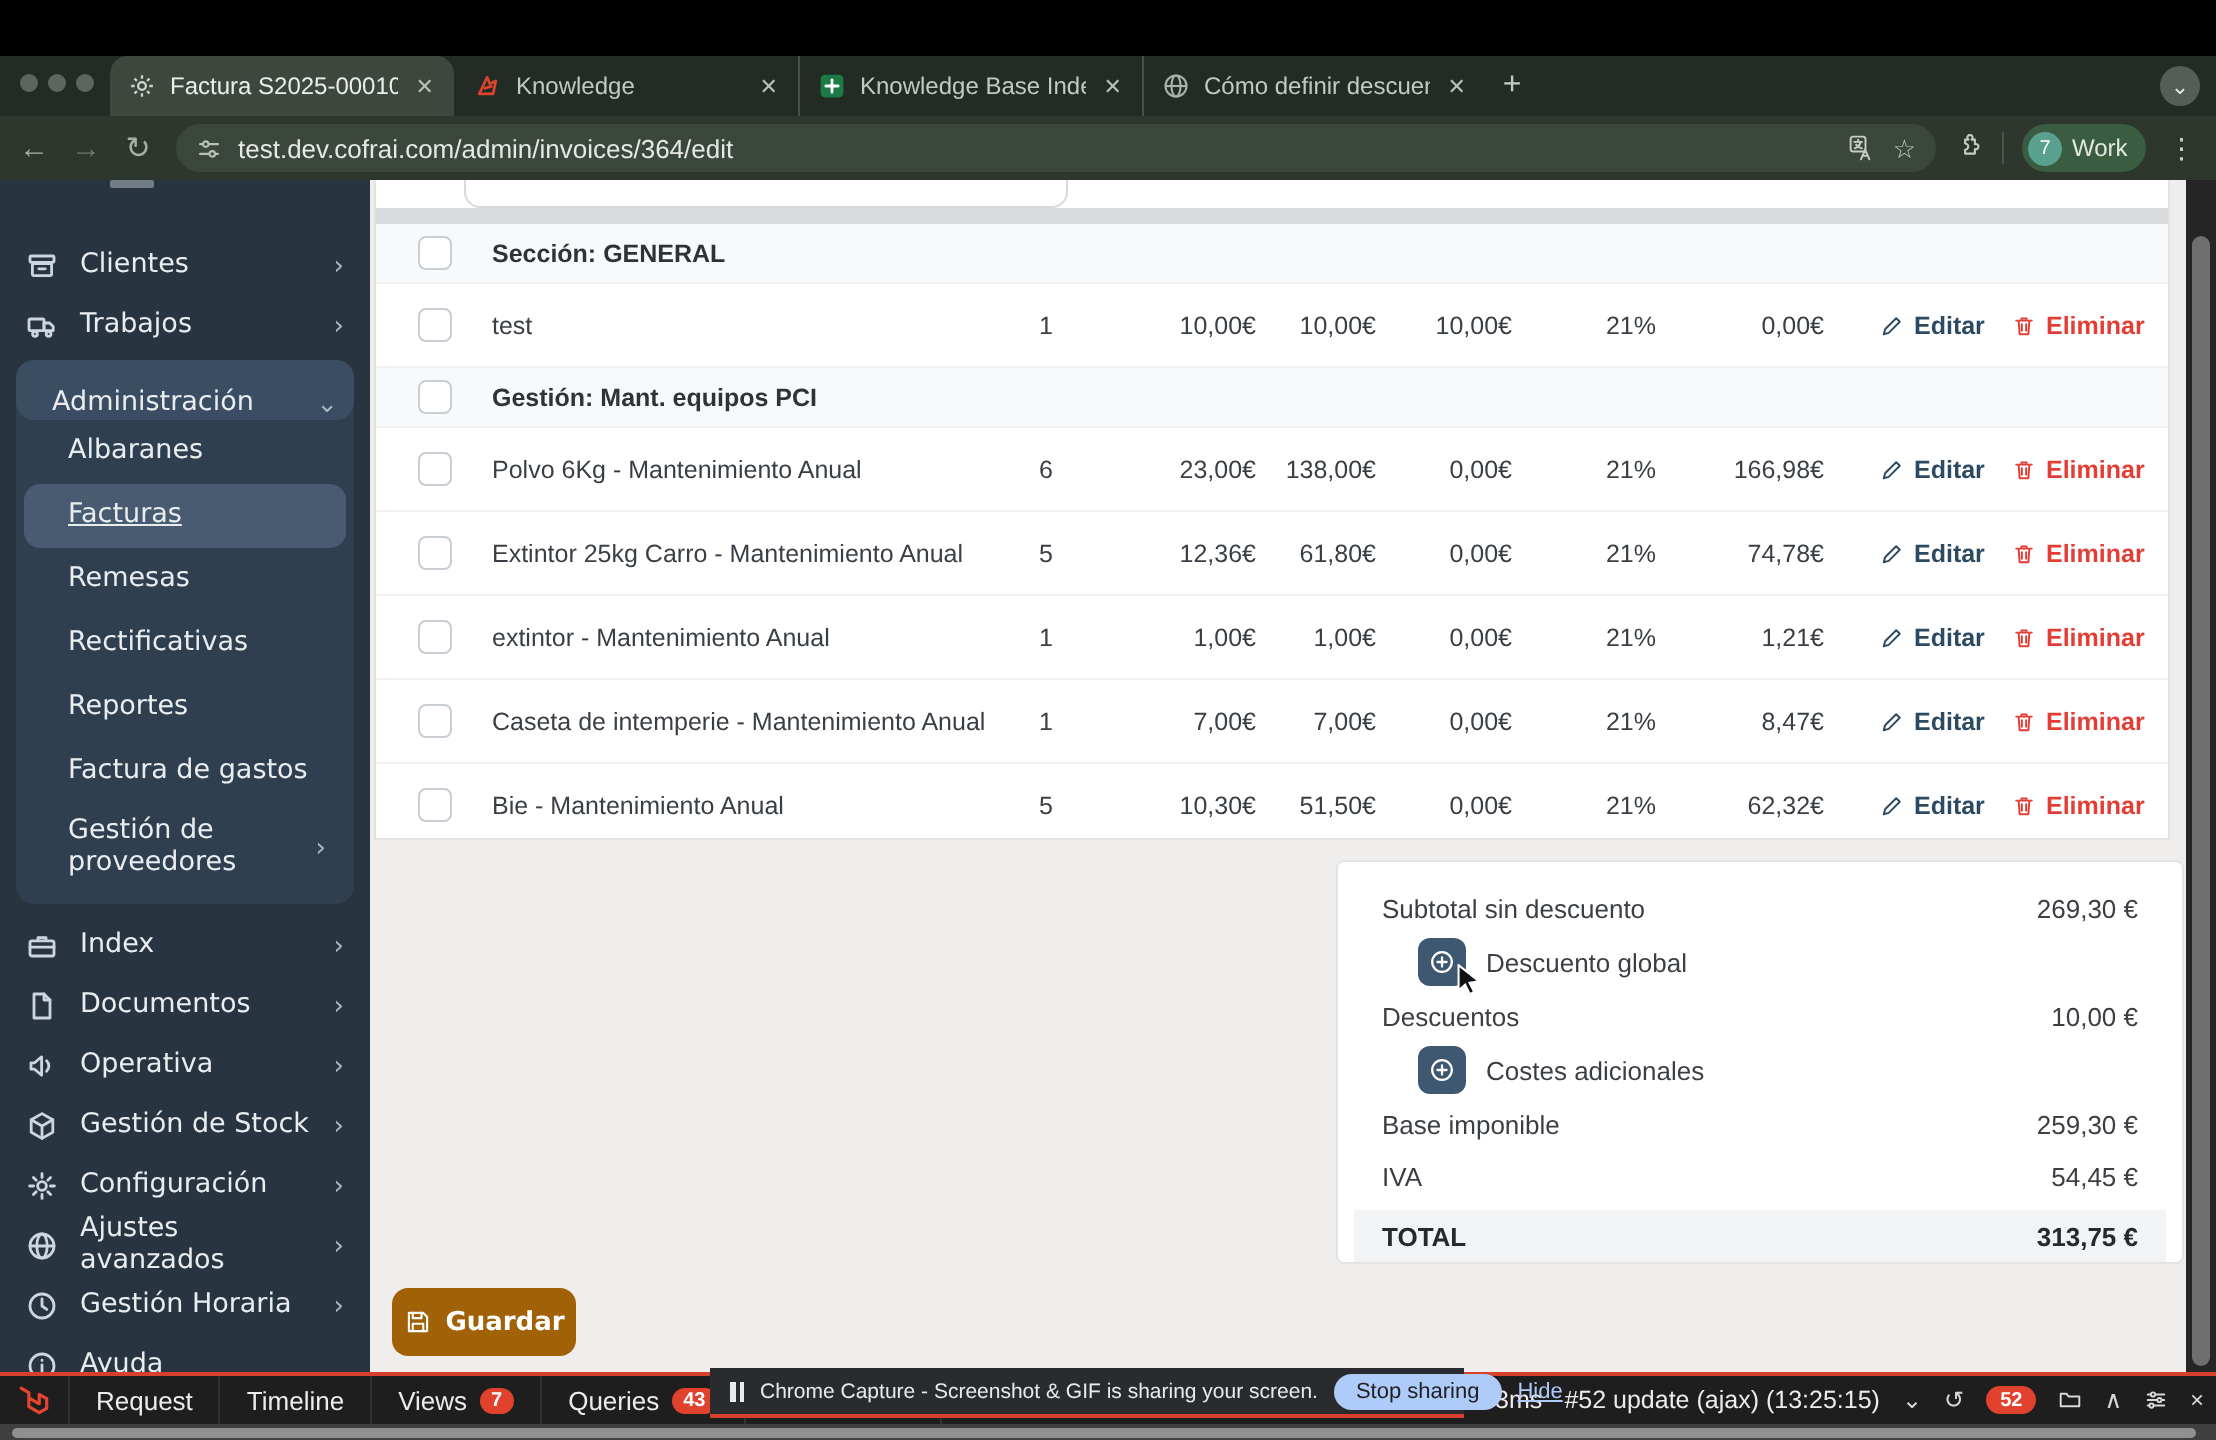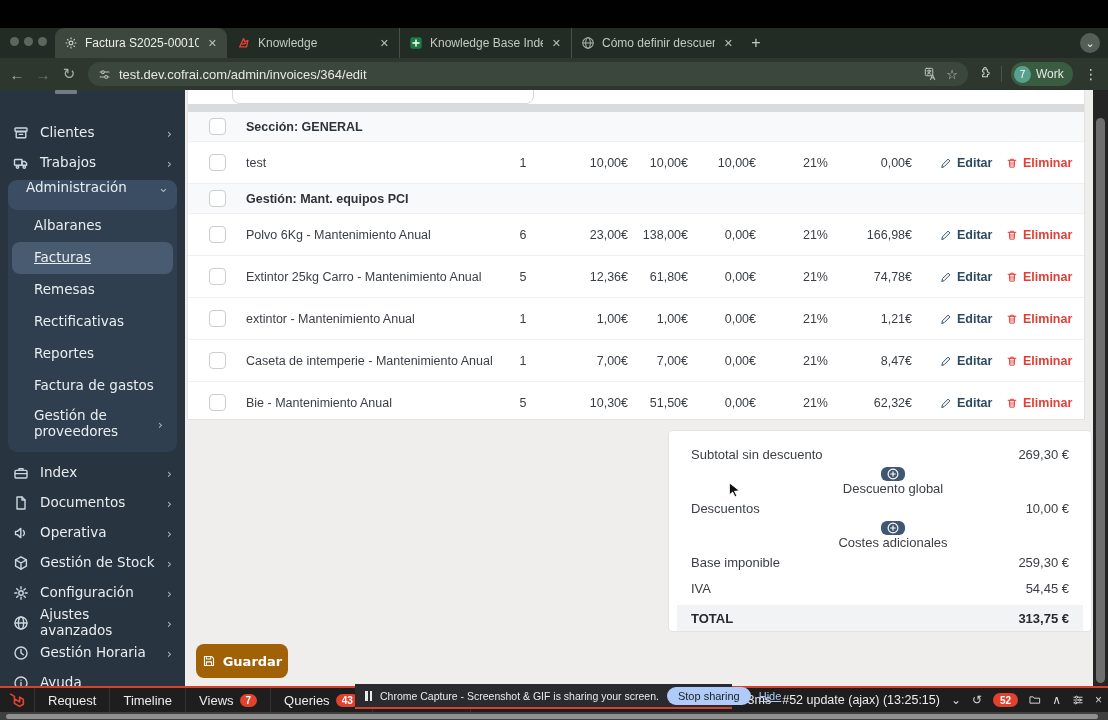--- a/index.html
+++ b/index.html
@@ -47,21 +47,21 @@
   .sidebar{position:absolute;left:0;top:0;width:185px;height:100%;background:#283440;color:#e9edf0;
        font-family:"DejaVu Sans",sans-serif;font-size:13.5px;overflow:hidden;}
   .logo-stub{position:absolute;left:55px;top:0;width:22px;height:4px;background:#8b949c;opacity:.75;border-radius:1px;}
   .side-list{padding-top:28px;}
   .side-row{height:30px;display:flex;align-items:center;gap:10px;padding:0 13px;}
   .side-row .s-icon{width:17px;height:17px;flex:none;color:#cdd6de;display:flex;}
   .side-row .s-icon svg{width:16px;height:16px;}
   .side-label{flex:1;line-height:1.15;}
   .chev{color:#aab6c0;font-size:13px;flex:none;}
   .admin-block{margin:2px 8px 6px;background:#2f3f50;border-radius:9px;padding-bottom:6px;}
-  .admin-head{height:30px;display:flex;align-items:flex-start;gap:10px;padding:0 8px;background:#3a4d62;border-radius:9px;}
+  .admin-head{height:30px;display:flex;align-items:flex-end;gap:10px;padding:0 8px;background:#3a4d62;border-radius:9px;}
   .sub-row{height:32px;display:flex;align-items:center;padding:0 10px 0 22px;border-radius:8px;margin:0 4px;}
   .sub-row.selected{background:#485b70;text-decoration:underline;}
   .sub-row.twoline{height:44px;}
   .sub-row .side-label{font-size:13.5px;}
   
   .main{position:absolute;left:185px;top:0;width:923px;height:100%;}
   .table-card{position:absolute;left:2px;top:0;width:898px;height:330px;background:#fff;
        border:1px solid #e3e3e3;border-top:none;box-sizing:border-box;overflow:hidden;}
   .partial-input{position:absolute;left:44px;top:-10px;width:300px;height:22px;border:1px solid #d9d9d9;
        border-radius:8px;background:#fff;}
@@ -76,21 +76,21 @@
   .cell-num{text-align:right;}
   .cell-qty{text-align:center;}
   .action{display:flex;align-items:center;gap:5px;font-weight:bold;font-size:12.5px;}
   .action svg{width:12px;height:12px;}
   .action.edit{color:#2d4a63;padding-left:28px;text-align:center;}
   .action.delete{color:#e23e36;padding-left:14px;}
   
   .summary-card{position:absolute;left:483px;top:340px;width:424px;height:202px;background:#fff;
        border:1px solid #e3e3e3;border-radius:4px;box-sizing:border-box;padding:10px 14px;font-size:13px;color:#3b3f44;}
   .sum-line{height:26px;display:flex;align-items:center;justify-content:space-between;padding:0 8px;}
-  .sum-add{height:28px;display:flex;align-items:center;padding-left:26px;flex-direction:column;}
+  .sum-add{height:28px;display:flex;align-items:center;gap:10px;padding-left:26px;}
   .add-btn{width:24px;height:24px;border-radius:6px;background:#3f5871;color:#fff;display:flex;
        align-items:center;justify-content:center;}
   .add-btn svg{width:14px;height:14px;}
   .sum-total{height:26px;display:flex;align-items:center;justify-content:space-between;background:#f2f3f4;
        margin:4px -6px 0;padding:0 14px;font-weight:bold;color:#26292d;}
   
   .save-btn{position:absolute;left:11px;top:554px;width:92px;height:34px;border-radius:8px;background:#a16207;
        color:#fff;display:flex;align-items:center;justify-content:center;gap:7px;
        font-family:"DejaVu Sans",sans-serif;font-size:13px;font-weight:bold;}
   .save-btn svg{width:14px;height:14px;}

